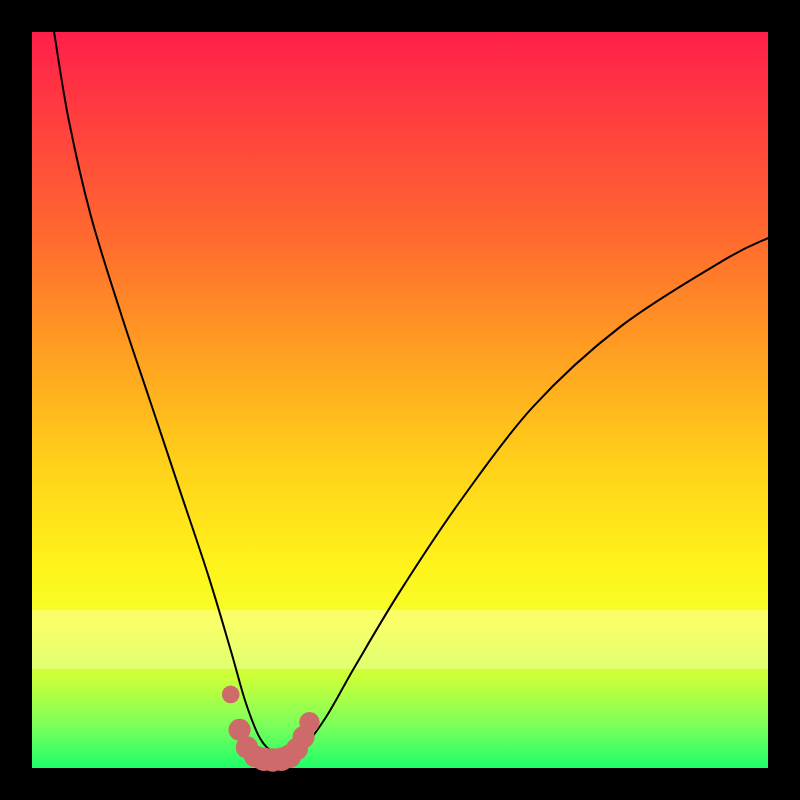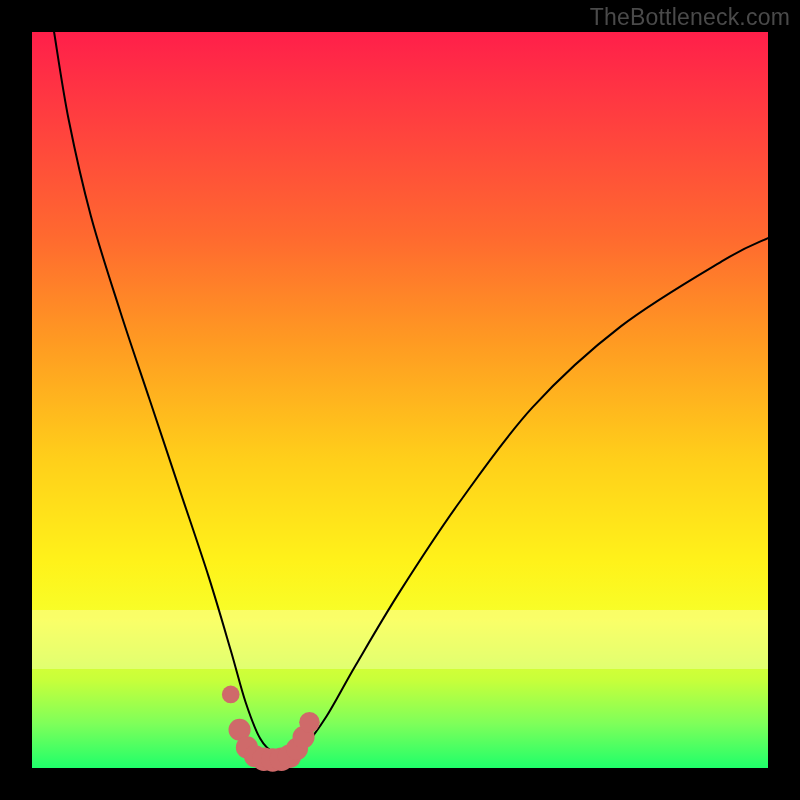--- a/index.html
+++ b/index.html
@@ -63,21 +63,20 @@
     width: 100%;
     height: 100%;
     overflow: visible;
   }
 </style>
 </head>
 <body>
 
 <div class="frame">
 
-  <div class="watermark">TheBottleneck.com</div>
 
   <div class="plot">
     <div class="pale-band"></div>
 
     <svg class="curve" viewBox="0 0 100 100" preserveAspectRatio="none">
       <path fill="none" stroke="#000000" stroke-width="2" vector-effect="non-scaling-stroke" stroke-linecap="round" d="M 3,0 C 3.3333333333333335,2 4.166666666666667,7.833333333333333 5,12 C 5.833333333333333,16.166666666666668 6.833333333333333,20.666666666666668 8,25 C 9.166666666666666,29.333333333333332 10.666666666666666,33.833333333333336 12,38 C 13.333333333333334,42.166666666666664 14.666666666666666,46 16,50 C 17.333333333333332,54 18.666666666666668,58 20,62 C 21.333333333333332,66 22.833333333333332,70.33333333333333 24,74 C 25.166666666666668,77.66666666666667 26.166666666666668,81.16666666666667 27,84 C 27.833333333333332,86.83333333333333 28.33333333333333,89 28.999999999999996,91 C 29.666666666666664,93 30.333333333333332,94.83333333333333 31,96 C 31.666666666666668,97.16666666666667 32.333333333333336,97.66666666666667 33,98 C 33.666666666666664,98.33333333333333 34.333333333333336,98.16666666666667 35,98 C 35.666666666666664,97.83333333333333 36.166666666666664,97.83333333333333 37,97 C 37.833333333333336,96.16666666666667 38.833333333333336,94.83333333333333 40,93 C 41.166666666666664,91.16666666666667 42.333333333333336,88.83333333333333 44,86 C 45.666666666666664,83.16666666666667 47.66666666666667,79.66666666666667 50,76 C 52.33333333333333,72.33333333333333 54.99999999999999,68.16666666666667 57.99999999999999,64 C 60.99999999999999,59.833333333333336 64.33333333333333,55 68,51 C 71.66666666666667,47 75.66666666666667,43.333333333333336 80,40 C 84.33333333333333,36.666666666666664 90.66666666666667,33 94,31 C 97.33333333333333,29 99,28.5 100,28"></path>
       <g>
           <circle cx="27" cy="90" r="1.2" fill="#cf6a6a"></circle>
           <circle cx="28.199999999999996" cy="94.8" r="1.5" fill="#cf6a6a"></circle>
           <circle cx="29.2" cy="97.2" r="1.5" fill="#cf6a6a"></circle>

